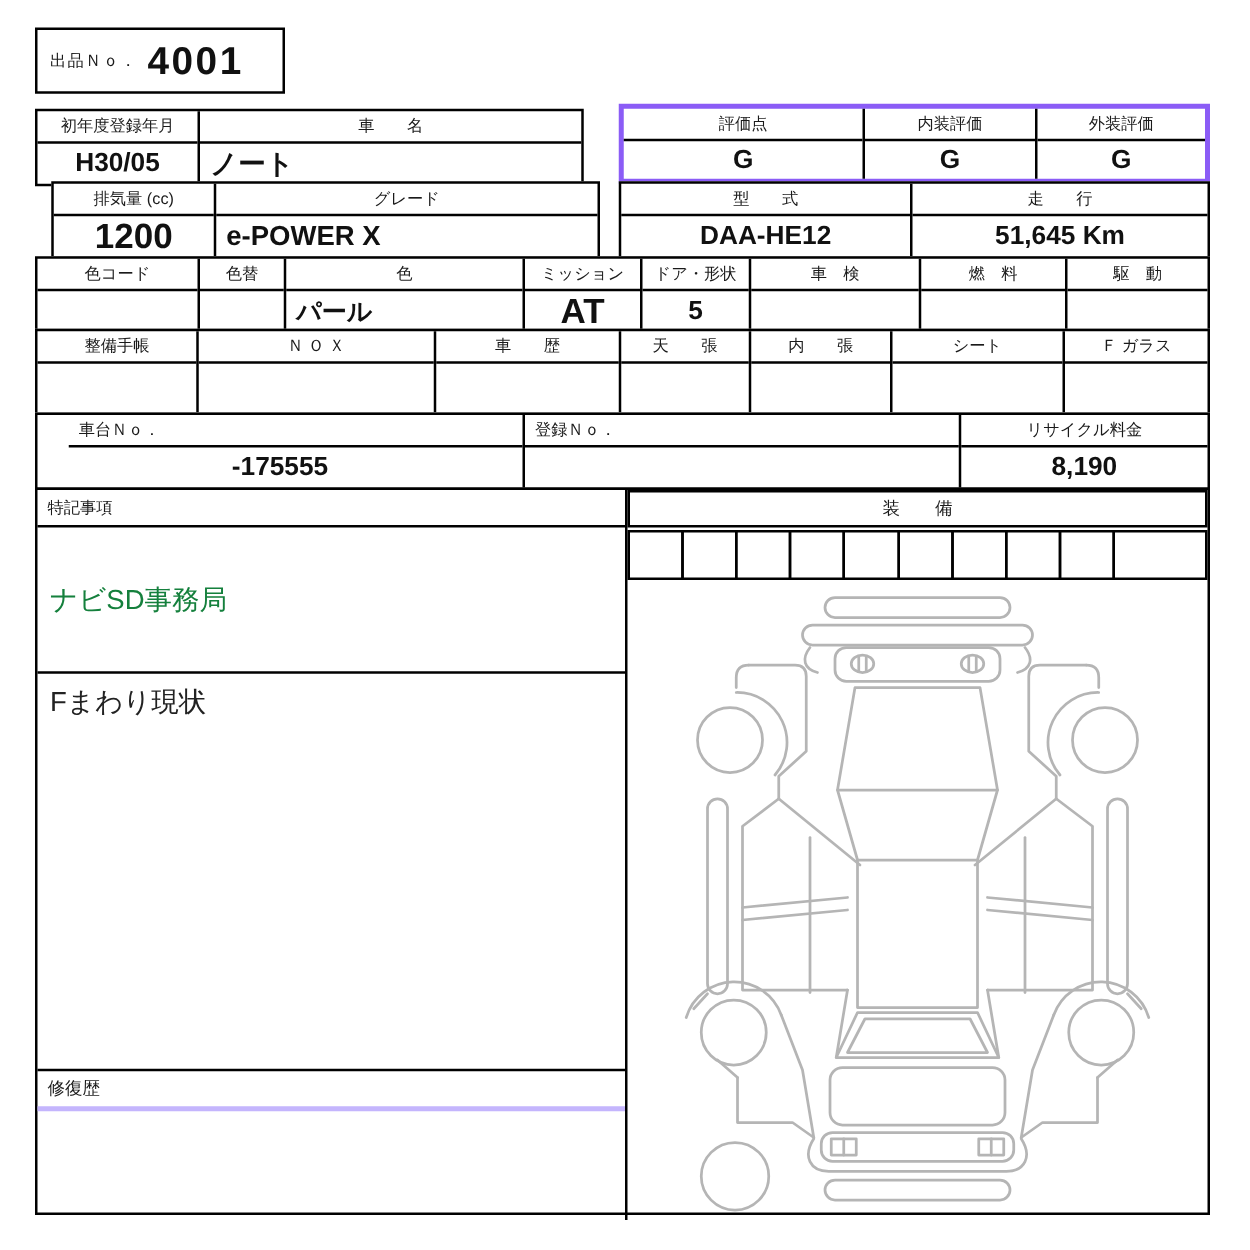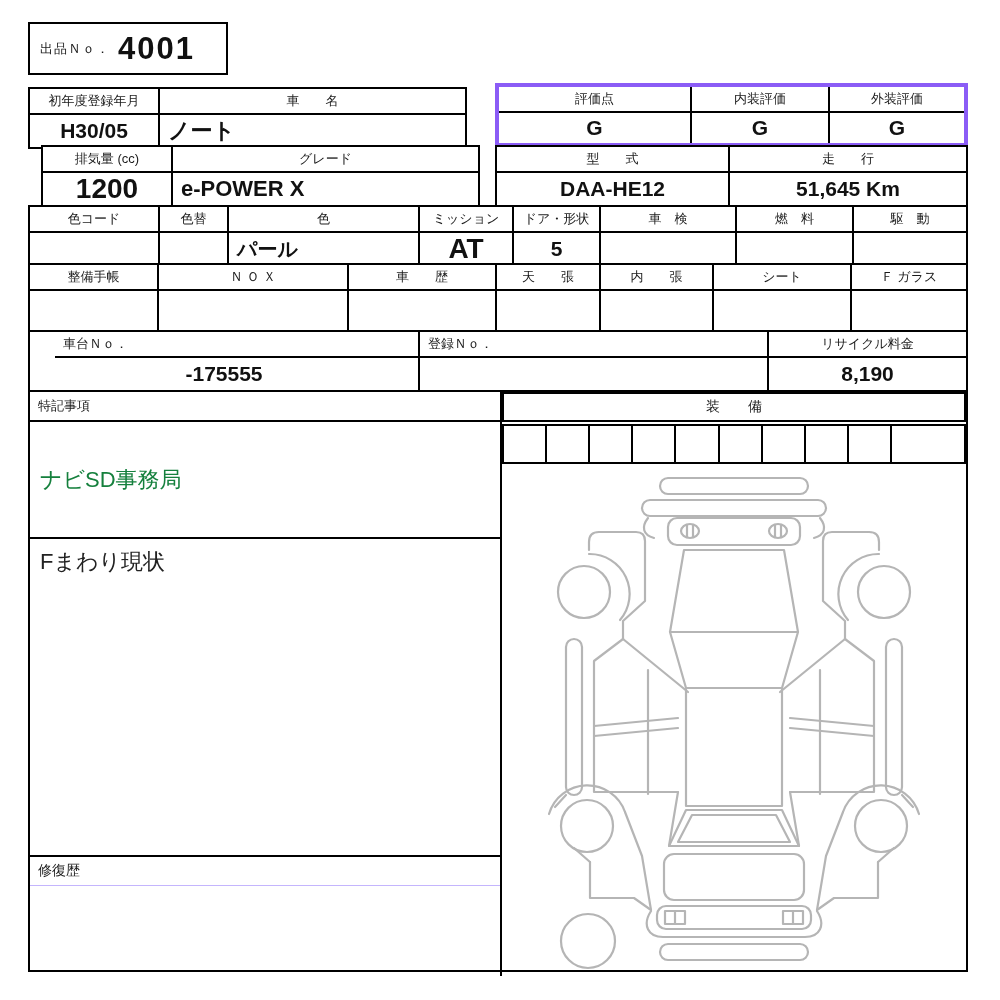--- a/index.html
+++ b/index.html
@@ -27,21 +27,21 @@
 
   
   .bandf{display:grid;grid-template-columns:472px 1fr;}
   .fl{border-right:2px solid #000;display:flex;flex-direction:column;min-width:0;}
   .fl-label{height:28px;border-bottom:2px solid #000;font-size:13px;color:#1a1a1a;
             display:flex;align-items:center;padding-left:8px;}
   .fl-note1{height:115px;border-bottom:2px solid #000;display:flex;align-items:center;
             padding-left:10px;font-size:22px;color:#15803d;}
   .fl-note2{height:308px;border-bottom:2px solid #000;display:flex;align-items:flex-start;
             padding:8px 0 0 10px;font-size:22px;color:#222;}
-  .fl-repair{height:28px;border-bottom:1px solid #c4b5fd;font-size:14px;color:#1a1a1a;
+  .fl-repair{height:28px;border-bottom:4px solid #c4b5fd;font-size:14px;color:#1a1a1a;
              display:flex;align-items:center;padding-left:8px;}
   .fl-empty{flex:1;}
   .fr{display:flex;flex-direction:column;min-width:0;}
   .equip-head{height:26px;border:2px solid #000;font-size:14px;color:#1a1a1a;
               display:flex;align-items:center;justify-content:center;}
   .equip-row{height:40px;display:flex;margin-top:2px;}
   .ebox{border:2px solid #000;flex:1;}
   .ebox + .ebox{margin-left:-2px;}
   .ebox:last-child{flex:1.75;}
   .car-area{flex:1;display:flex;align-items:stretch;justify-content:center;}

